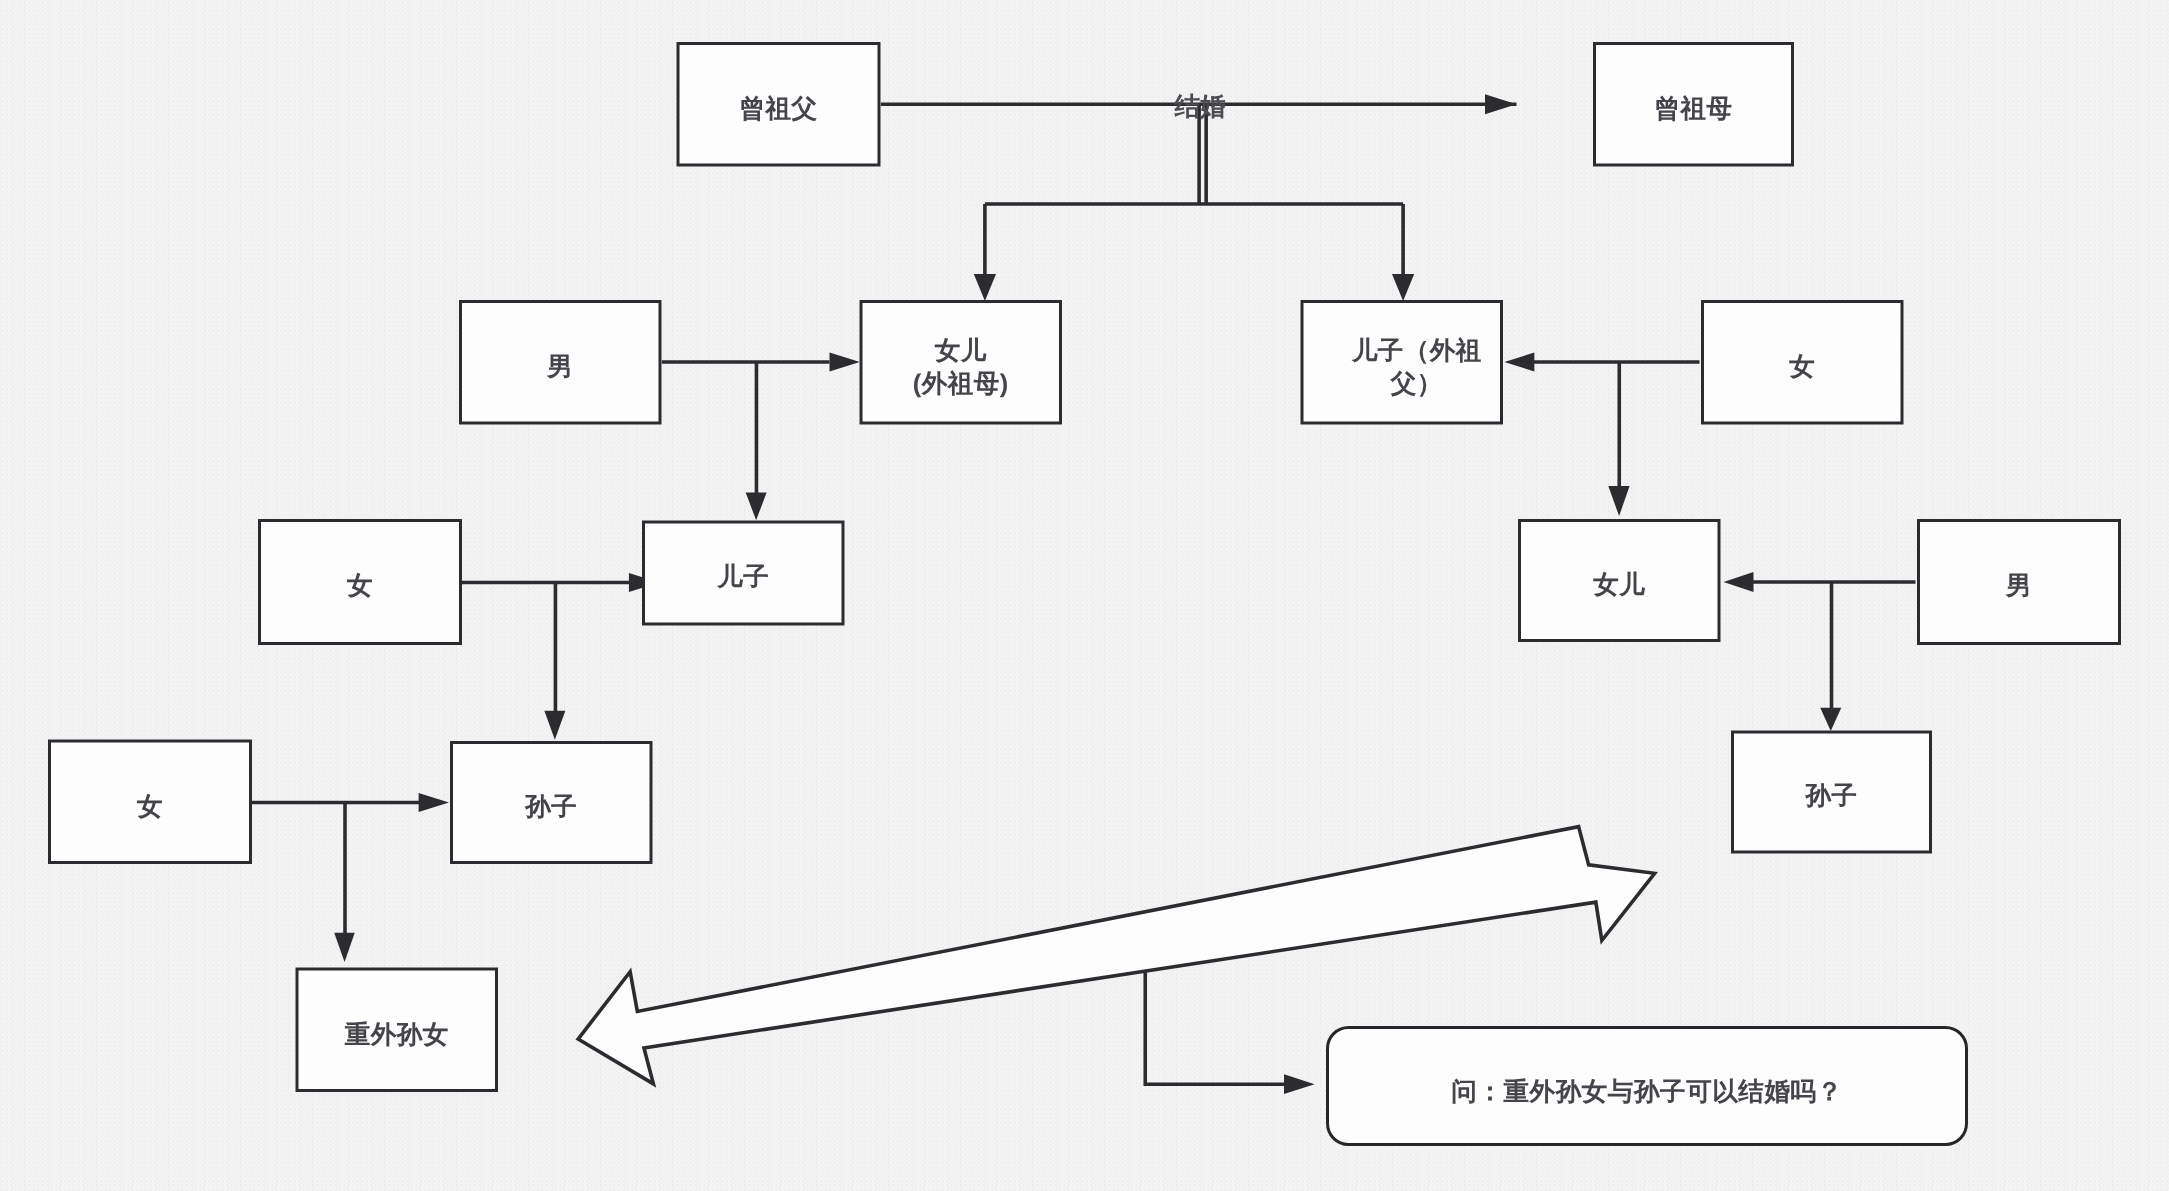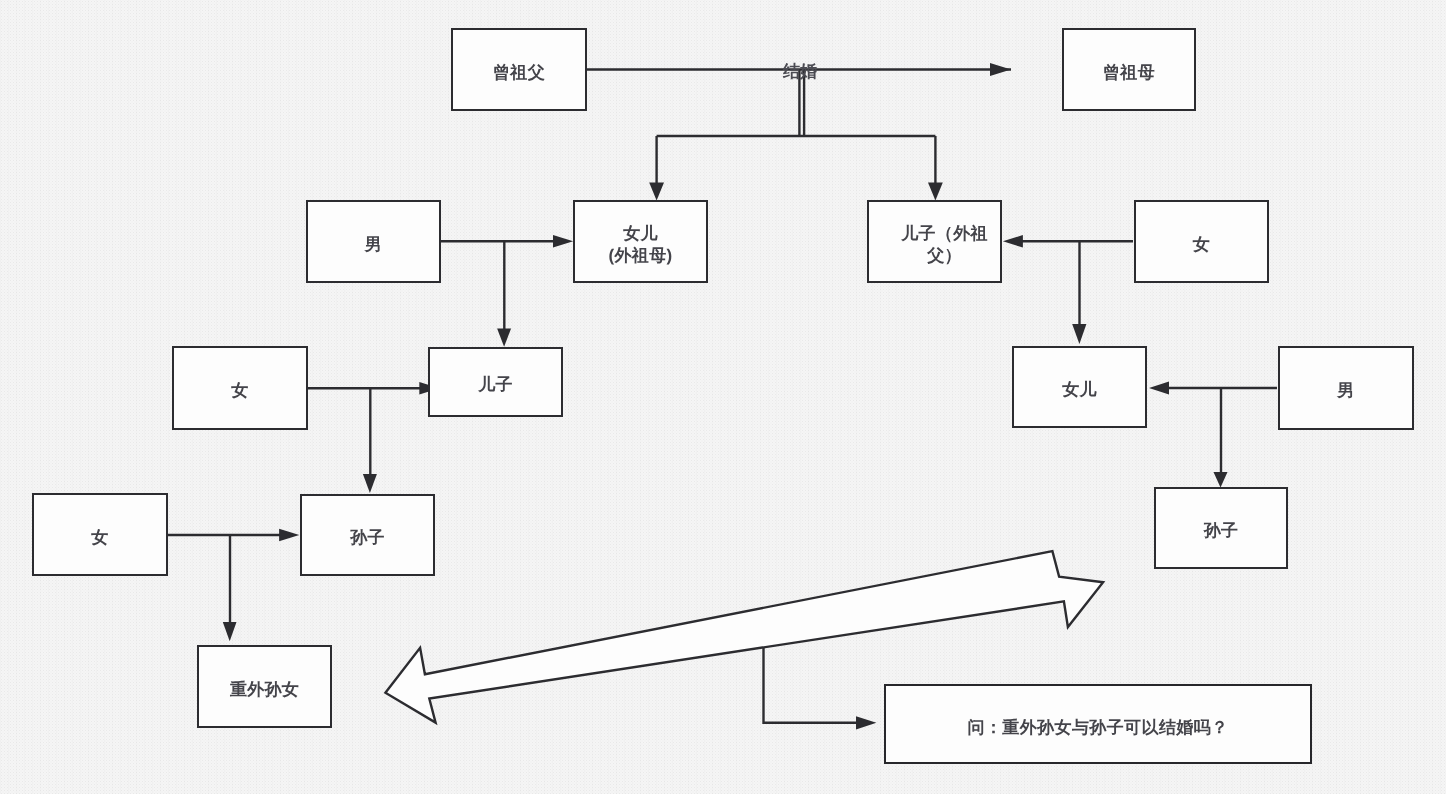--- a/index.html
+++ b/index.html
@@ -101,15 +101,15 @@
   <div class="node" style="left: 428px; top: 347px; width: 135px; height: 70px;">儿子</div>
   <div class="node" style="left: 1012px; top: 346px; width: 135px; height: 82px;">女儿</div>
   <div class="node" style="left: 1278px; top: 346px; width: 136px; height: 84px;">男</div>
   <div class="node" style="left: 32px; top: 493px; width: 136px; height: 83px;">女</div>
   <div class="node" style="left: 300px; top: 494px; width: 135px; height: 82px;">孙子</div>
   <div class="node" style="left: 1154px; top: 487px; width: 134px; height: 82px;">孙子</div>
   <div class="node" style="left: 161px; top: 645px; width: 135px; height: 83px; margin-left: 36px;">重外孙女</div>
 
   <div class="edgelabel" style="left: 800px; top: 72px;">结婚</div>
 
-  <div class="qbox" style="left: 884px; top: 684px; width: 428px; height: 80px; border-radius: 0;">问：重外孙女与孙子可以结婚吗？</div>
+  <div class="qbox" style="left: 884px; top: 684px; width: 428px; height: 80px; border-radius: 15px;">问：重外孙女与孙子可以结婚吗？</div>
 
 </div>
 
 </body></html>

